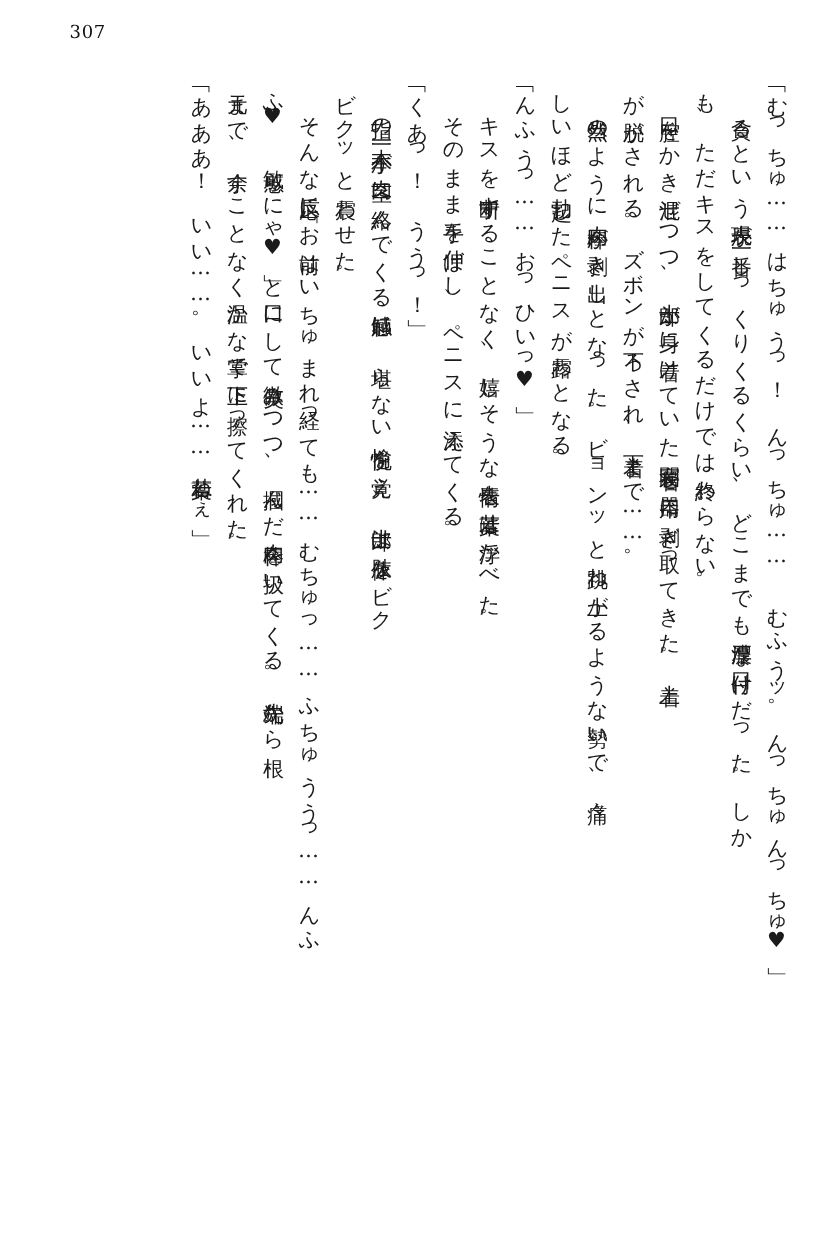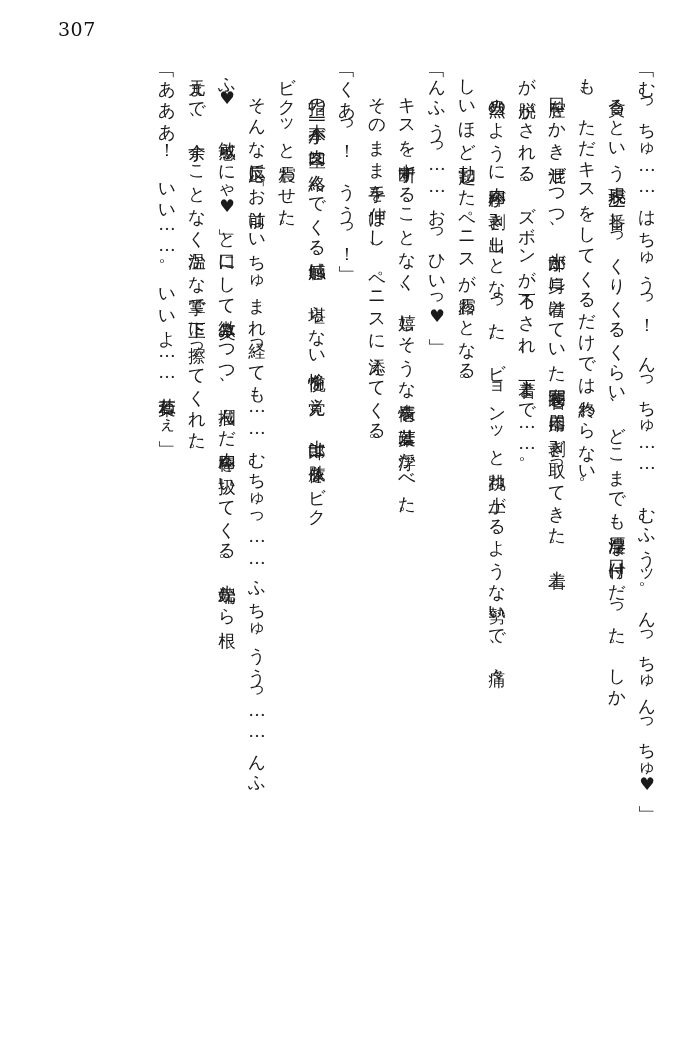--- a/index.html
+++ b/index.html
@@ -18,21 +18,21 @@
     position: relative;
     width: 693px;
     height: 1050px;
     background: #ffffff;
     box-sizing: border-box;
   }
   .page-number {
     position: absolute;
     top: 18px;
     left: 58px;
-    font-size: 19px;
+    font-size: 15px;
     letter-spacing: 0.5px;
     color: #111;
     font-family: "DejaVu Serif", "Liberation Serif", serif;
     text-align: right;
   }
   .text-block {
     position: absolute;
     top: 66px;
     left: 40px;
     width: 615px;

